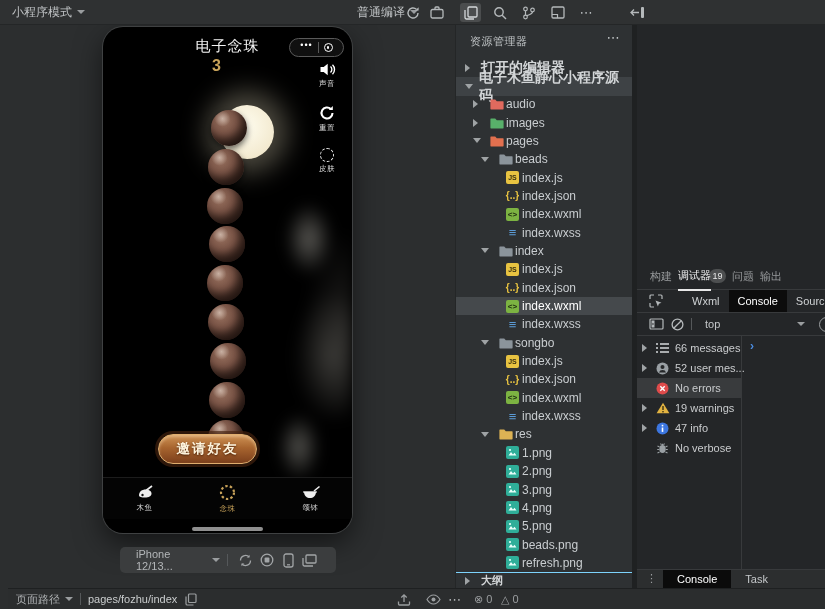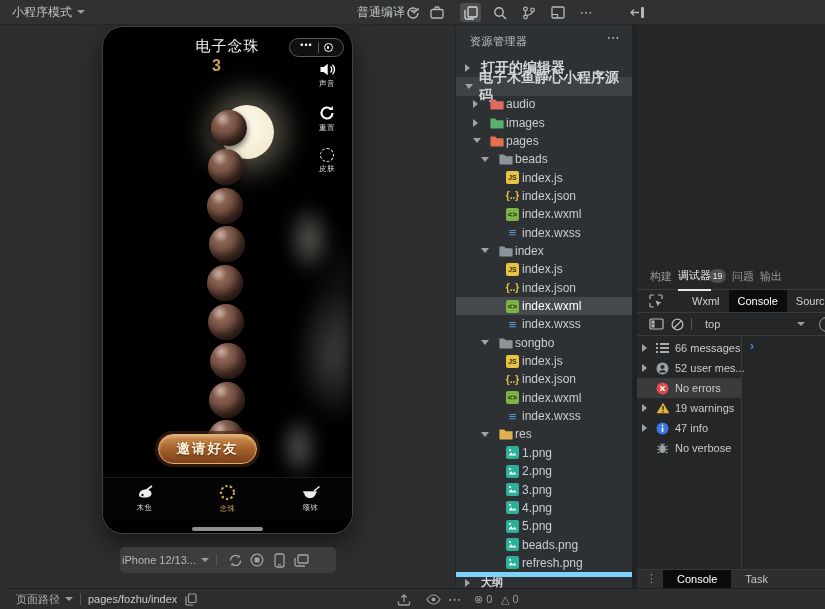--- a/index.html
+++ b/index.html
@@ -65,21 +65,21 @@
     border:1px solid #e0ae6e; box-shadow:0 0 0 3px rgba(70,35,15,.65), 0 3px 7px rgba(0,0,0,.6), inset 0 2px 3px rgba(255,230,190,.4);
     color:#fdf3dc; font-size:13.5px; font-weight:bold; letter-spacing:2px;
     display:flex; align-items:center; justify-content:center; text-shadow:0 1px 2px rgba(60,25,5,.8); }
   #tabbar { position:absolute; left:0; top:450px; width:100%; height:42px; background:#040404;
     border-top:1px solid #1c1c1c; display:flex; }
   .ptab { flex:1; display:flex; flex-direction:column; align-items:center; justify-content:center; gap:3px; }
   .ptab .plbl { font-size:7.5px; color:#d8d8d8; letter-spacing:.5px; }
   .ptab.active .plbl { color:#c9a35a; }
   #homebar { position:absolute; left:89px; top:500px; width:71px; height:4px; border-radius:2px; background:#8f8f8f; }
   #devicebar { position:absolute; left:120px; top:522px; width:216px; height:26px; border-radius:5px;
-    background:#3b3d3e; display:flex; align-items:center; padding:0 2px; }
+    background:#3b3d3e; display:flex; align-items:center; padding:0 16px; }
   .dev-label { font-size:11px; color:#b4b7b9; }
   .dbtn { width:22px; display:flex; justify-content:center; }
 
   
   #explorer { position:absolute; left:455px; top:25px; width:177px; height:563px;
     background:#2e3133; border-left:1px solid #242627; overflow:hidden; }
   .ex-header { position:absolute; left:0; top:0; width:100%; height:33px; padding:9px 12px 0 14px;
     font-size:11px; color:#bfc3c5; letter-spacing:.5px; }
   .ex-more { position:absolute; right:12px; top:5px; font-size:13px; color:#bfc3c5; }
   .ex-row { position:absolute; left:0; width:100%; height:19px; display:flex; align-items:center;
@@ -95,21 +95,21 @@
   .trow.sel { background:#45494c; color:#fff; }
   .trow .tarrow { position:absolute; } .trow .ticon { position:absolute; display:flex; }
   .trow .tlabel { position:absolute; white-space:nowrap; }
   .fic { width:13px; height:13px; border-radius:2px; display:flex; align-items:center; justify-content:center;
     font-size:7px; font-weight:bold; }
   .fic.js { background:#e8c341; color:#3a3110; }
   .fic.json { background:none; color:#e8c341; font-size:10px; }
   .fic.wxml { background:#7cb342; color:#1d2a0f; font-size:8px; }
   .fic.wxss { background:none; color:#5b9bd5; font-size:13px; font-weight:bold; }
   #outline-bar { position:absolute; left:0; top:547px; width:100%; height:16px; background:#2e3133;
-    border-top:5px solid #7dd3fc; display:flex; align-items:center; font-size:11px; color:#d2d5d7; z-index:5; }
+    border-top:1px solid #7dd3fc; display:flex; align-items:center; font-size:11px; color:#d2d5d7; z-index:5; }
 
   
   #debugpanel { position:absolute; left:632px; top:25px; width:193px; height:563px;
     background:#242628; border-left:5px solid #1f2122; overflow:hidden; }
   #dbg-tabs { position:absolute; left:0; top:238px; width:100%; height:27px;
     border-bottom:1px solid #383a3c; display:flex; align-items:center; padding-left:13px; gap:6px; }
   .dtab { font-size:11px; color:#96999b; position:relative; padding:6px 0; }
   .dtab.active { color:#f0f0f0; border-bottom:2px solid #e8e8e8; }
   .dbadge { display:inline-block; min-width:17px; height:14px; border-radius:8px; background:#4d4f50;
     color:#e8e8e8; font-size:9px; text-align:center; line-height:14px; padding:0 3px; margin-left:2px; }

